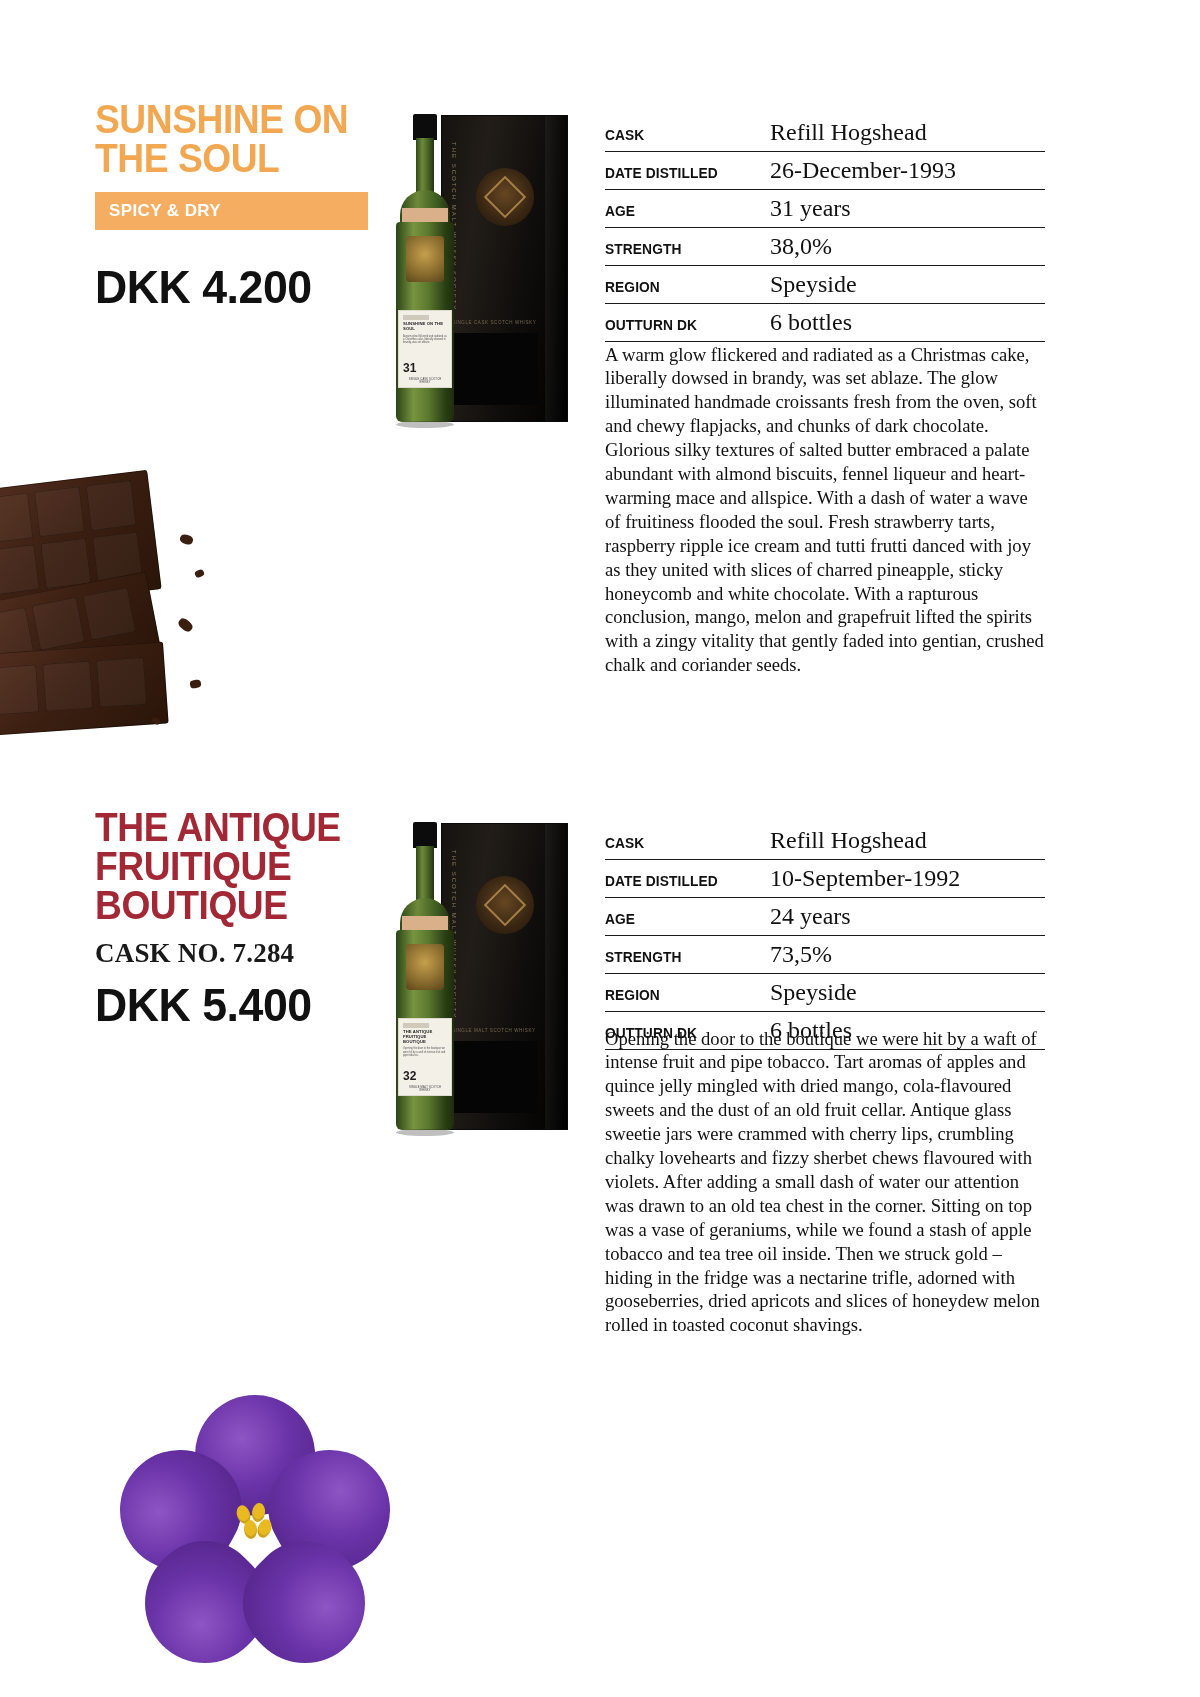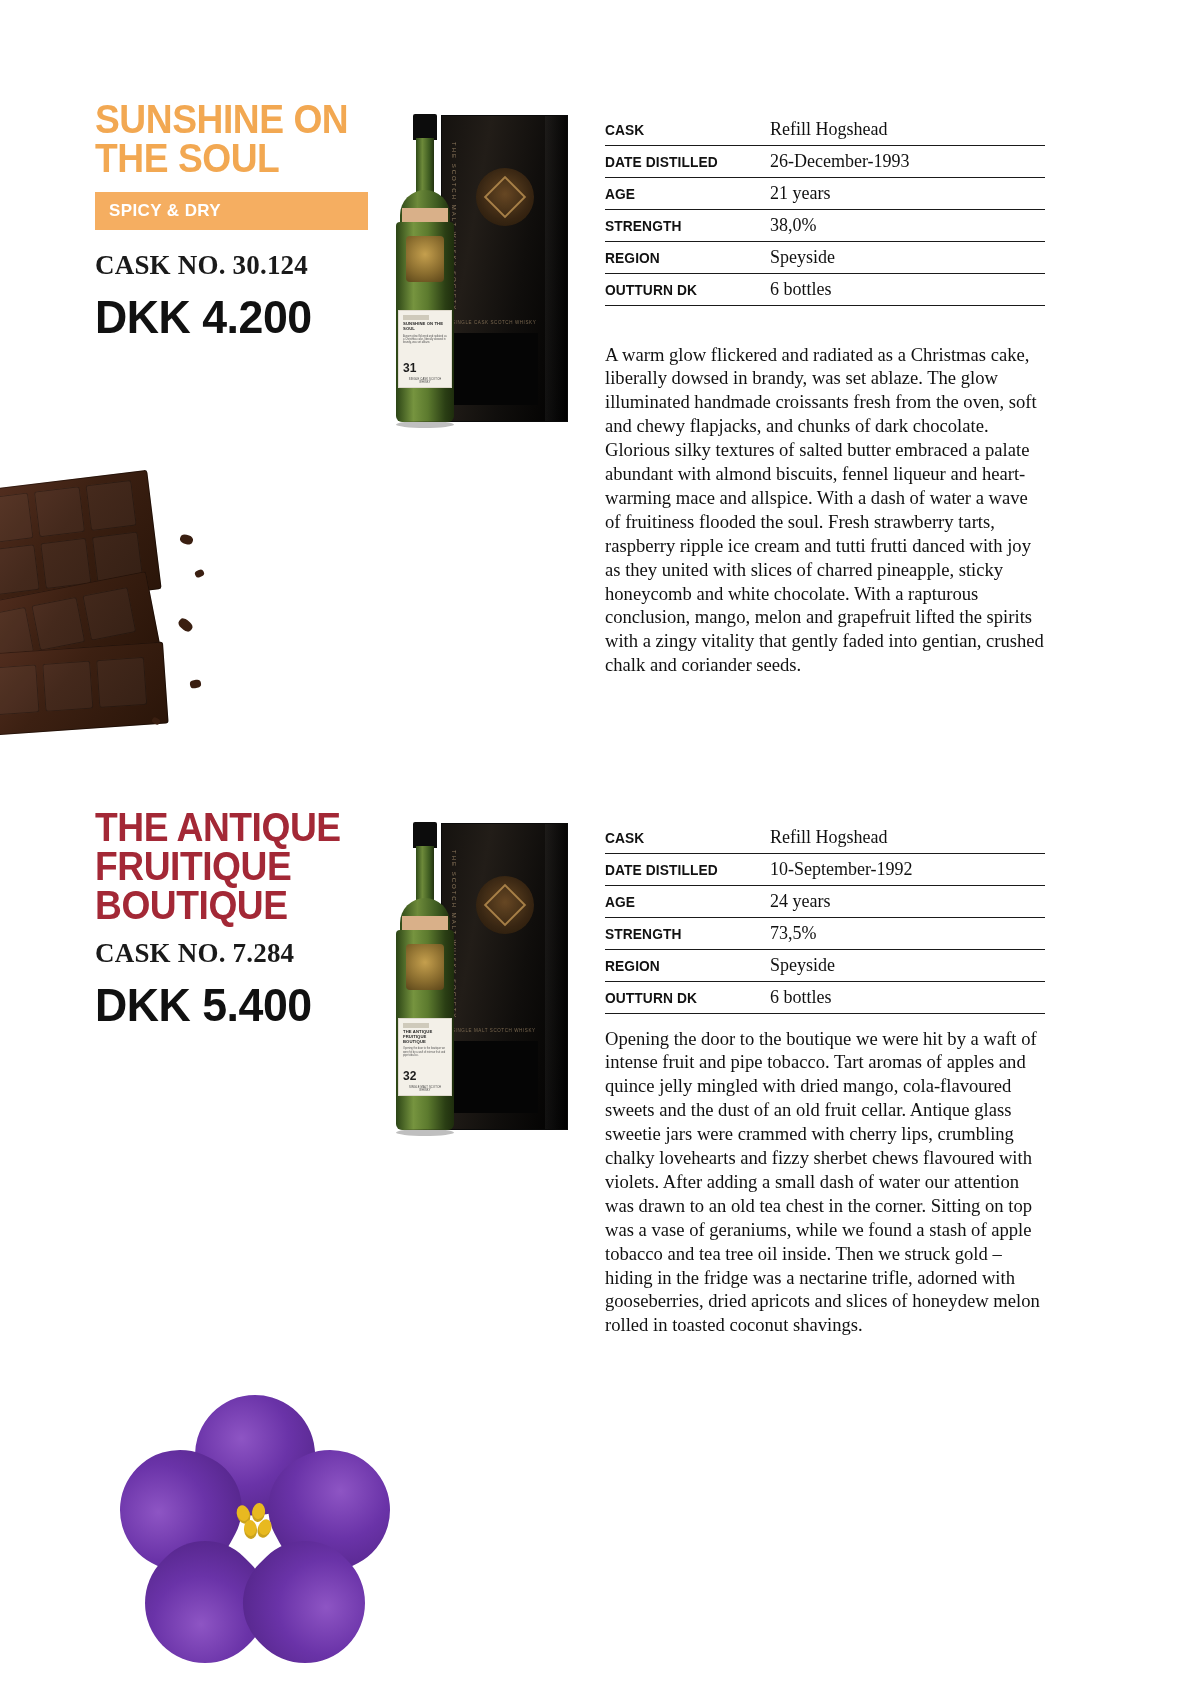--- a/index.html
+++ b/index.html
@@ -42,21 +42,21 @@
   .flavour-band {
     display: block;
     font-family: "Liberation Sans", sans-serif;
     font-weight: bold;
     font-size: 17px;
     letter-spacing: 0.4px;
     color: #ffffff;
     text-transform: uppercase;
     padding: 9px 0 9px 14px;
     width: 273px;
-    margin-bottom: 20px;
+    margin-bottom: 29px;
   }
 
   .cask-no {
     font-family: "Liberation Serif", serif;
     font-weight: bold;
     font-size: 27px;
     letter-spacing: 0.2px;
     color: #1a1a1a;
     margin: 0 0 8px 0;
     text-transform: uppercase;
@@ -192,21 +192,21 @@
     font-size: 14.5px;
     letter-spacing: 0.1px;
     color: #111;
     text-transform: uppercase;
     width: 165px;
     transform: scaleX(0.95);
     transform-origin: left;
   }
   .specs td.v {
     font-family: "Liberation Serif", serif;
-    font-size: 18px;
+    font-size: 24px;
     color: #111;
   }
 
   .tasting {
     position: absolute;
     left: 605px;
     width: 440px;
     font-family: "Liberation Serif", serif;
     font-size: 18.6px;
     line-height: 1.285;
@@ -244,21 +244,20 @@
 </head>
 <body>
 
 <div class="page">
 
   <div class="product" id="product-1">
 
     <div class="left-col">
       <h2 class="prod-title" style="color: rgb(242, 168, 82);">SUNSHINE ON THE SOUL</h2>
       <span class="flavour-band" id="band-1" style="background: rgb(245, 174, 97);">SPICY &amp; DRY</span>
-      <p class="cask-no">CASK NO. 30.124</p>
       <p class="price">DKK 4.200</p>
     </div>
 
     <div class="artwork">
       <div class="gift-box">
         <div class="box-side"></div>
         <div class="box-vertical-text">THE SCOTCH MALT WHISKY SOCIETY</div>
         <div class="box-crest"></div>
         <div class="box-small-text">SINGLE CASK SCOTCH WHISKY</div>
         <div class="box-window"></div>
@@ -287,21 +286,21 @@
           <tr>
             <td class="k">CASK</td>
             <td class="v">Refill Hogshead</td>
           </tr>
           <tr>
             <td class="k">DATE DISTILLED</td>
             <td class="v">26-December-1993</td>
           </tr>
           <tr>
             <td class="k">AGE</td>
-            <td class="v">21 years</td>
+            <td class="v">31 years</td>
           </tr>
           <tr>
             <td class="k">STRENGTH</td>
             <td class="v">38,0%</td>
           </tr>
           <tr>
             <td class="k">REGION</td>
             <td class="v">Speyside</td>
           </tr>
           <tr>

